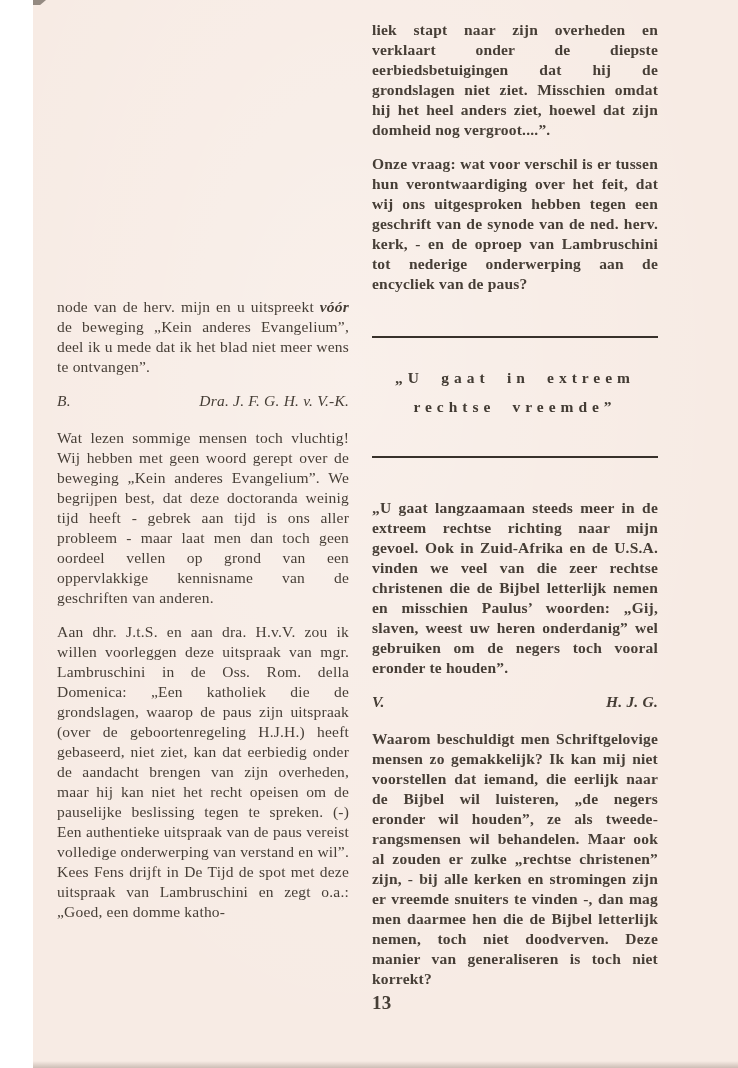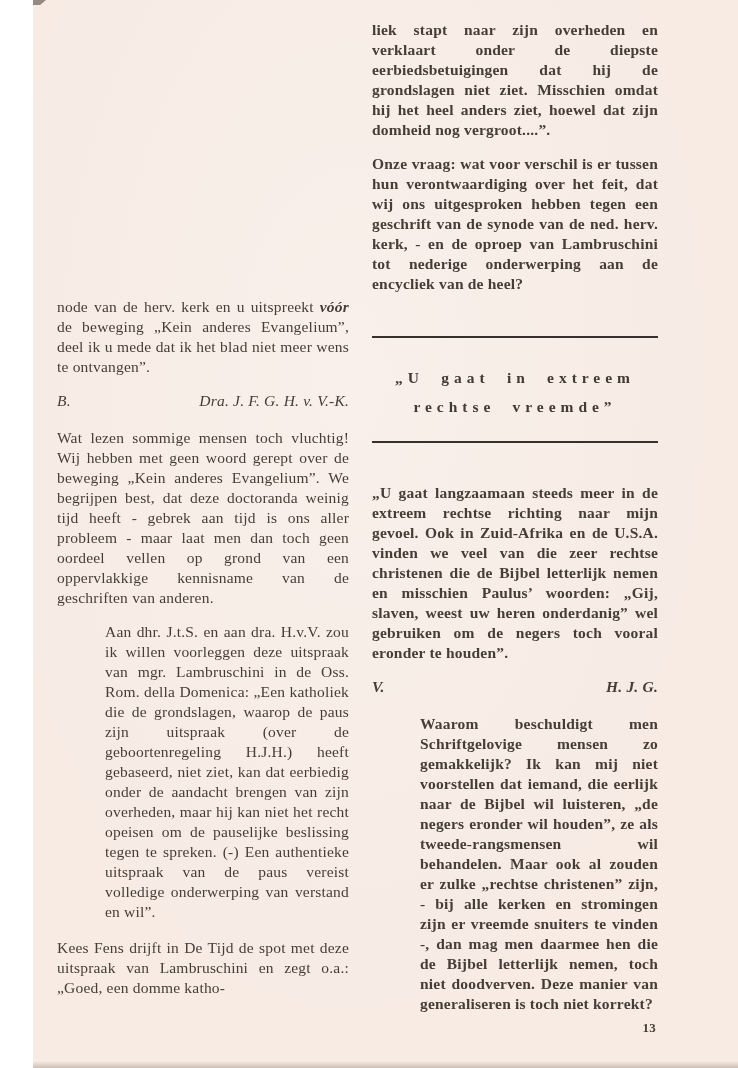--- a/index.html
+++ b/index.html
@@ -42,78 +42,77 @@
     font-size: 15.5px;
     line-height: 20px;
     letter-spacing: 0.2px;
   }
   .col-left  { left: 24px;  top: 297px; width: 292px; }
   .col-right { left: 339px; top: 20px;  width: 286px; font-weight: bold; }
   p.body-par {
     text-align: justify;
     margin: 0 0 14px 0;
   }
-  p.no-bottom { margin-bottom: 0; margin-left: 48px; }
-  p.no-top    { margin-top: 16px; }
+  p.no-bottom { margin-bottom: 0; }
+  p.no-top    { margin-top: 0; }
   .sig {
     display: flex;
     justify-content: space-between;
     align-items: baseline;
     font-style: italic;
     margin: 7px 0 17px 0;
     font-size: 15.5px;
   }
   .heading-block { margin: 42px 0 40px 0; }
   .rule {
     height: 2px;
     background: #38312b;
   }
   .heading {
     text-align: center;
-    padding: 25px 0 20px 0;
+    padding: 25px 0 35px 0;
     font-size: 15.5px;
     line-height: 29px;
     letter-spacing: 0.32em;
     word-spacing: 0.55em;
     color: #423b33;
   }
   .page-num {
-    text-align: right;
     margin-top: 4px;
     padding-right: 2px;
-    font-size: 13px;
+    font-size: 19px;
   }
   em { font-style: italic; font-weight: bold; }
 </style>
 </head>
 <body>
 
 <div class="page">
   <div class="paper">
     <div class="top-artifact"></div>
 
     <div class="col col-left">
-      <p class="body-par"><span>node van de herv. kerk en u uitspreekt </span><em>vóór</em><span> de beweging „Kein anderes Evangelium”, deel ik u mede dat ik het blad niet meer wens te ontvangen”.</span></p>
+      <p class="body-par"><span>node van de herv. mijn en u uitspreekt </span><em>vóór</em><span> de beweging „Kein anderes Evangelium”, deel ik u mede dat ik het blad niet meer wens te ontvangen”.</span></p>
 
       <div class="sig">
         <span>B.</span>
         <span>Dra. J. F. G. H. v. V.-K.</span>
       </div>
 
       <p class="body-par">Wat lezen sommige mensen toch vluchtig! Wij hebben met geen woord gerept over de beweging „Kein anderes Evangelium”. We begrijpen best, dat deze doctoranda weinig tijd heeft - gebrek aan tijd is ons aller probleem - maar laat men dan toch geen oordeel vellen op grond van een oppervlakkige kennisname van de geschriften van anderen.</p>
 
       <p class="body-par no-bottom">Aan dhr. J.t.S. en aan dra. H.v.V. zou ik willen voorleggen deze uitspraak van mgr. Lambruschini in de Oss. Rom. della Domenica: „Een katholiek die de grondslagen, waarop de paus zijn uitspraak (over de geboortenregeling H.J.H.) heeft gebaseerd, niet ziet, kan dat eerbiedig onder de aandacht brengen van zijn overheden, maar hij kan niet het recht opeisen om de pauselijke beslissing tegen te spreken. (-) Een authentieke uitspraak van de paus vereist volledige onderwerping van verstand en wil”.</p>
 
       <p class="body-par no-top">Kees Fens drijft in De Tijd de spot met deze uitspraak van Lambruschini en zegt o.a.: „Goed, een domme katho-</p>
     </div>
 
     <div class="col col-right">
       <p class="body-par">liek stapt naar zijn overheden en verklaart onder de diepste eerbiedsbetuigingen dat hij de grondslagen niet ziet. Misschien omdat hij het heel anders ziet, hoewel dat zijn domheid nog vergroot....”.</p>
 
-      <p class="body-par">Onze vraag: wat voor verschil is er tussen hun verontwaardiging over het feit, dat wij ons uitgesproken hebben tegen een geschrift van de synode van de ned. herv. kerk, - en de oproep van Lambruschini tot nederige onderwerping aan de encycliek van de heel?</p>
+      <p class="body-par">Onze vraag: wat voor verschil is er tussen hun verontwaardiging over het feit, dat wij ons uitgesproken hebben tegen een geschrift van de synode van de ned. herv. kerk, - en de oproep van Lambruschini tot nederige onderwerping aan de encycliek van de paus?</p>
 
       <div class="heading-block">
         <div class="rule"></div>
         <div class="heading">
           <div>„U gaat in extreem</div>
           <div>rechtse vreemde”</div>
         </div>
         <div class="rule"></div>
       </div>
 

